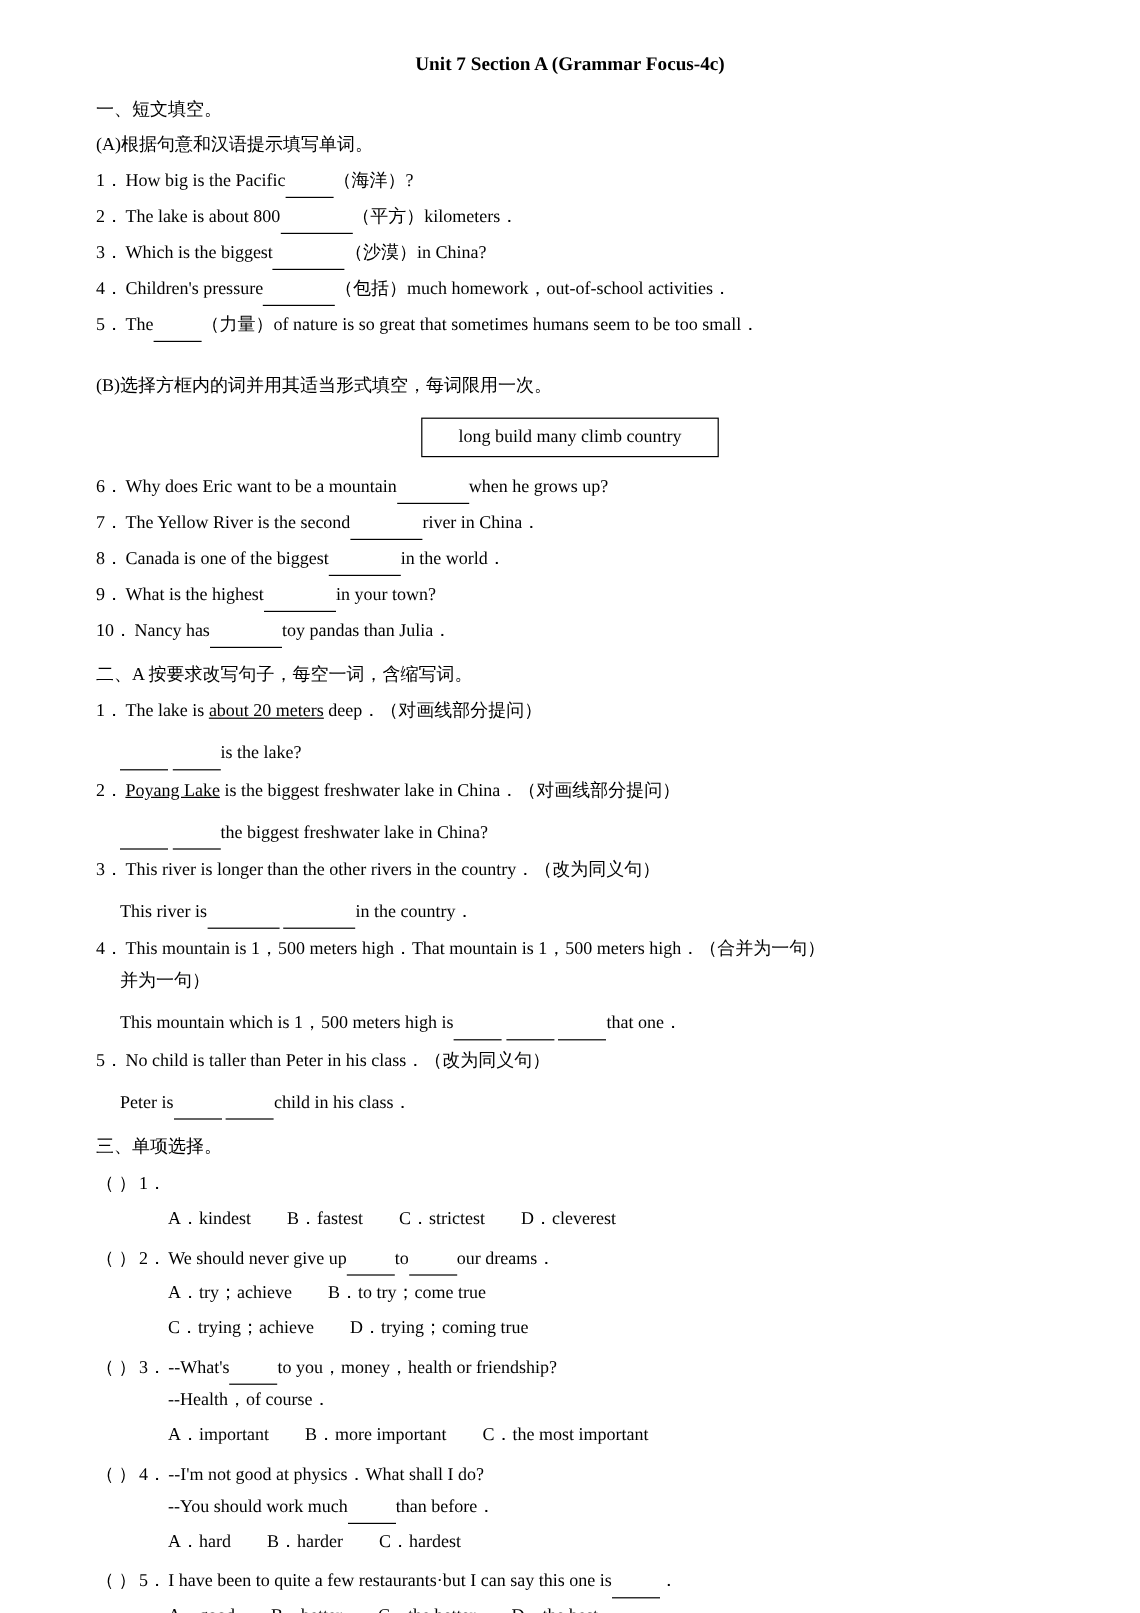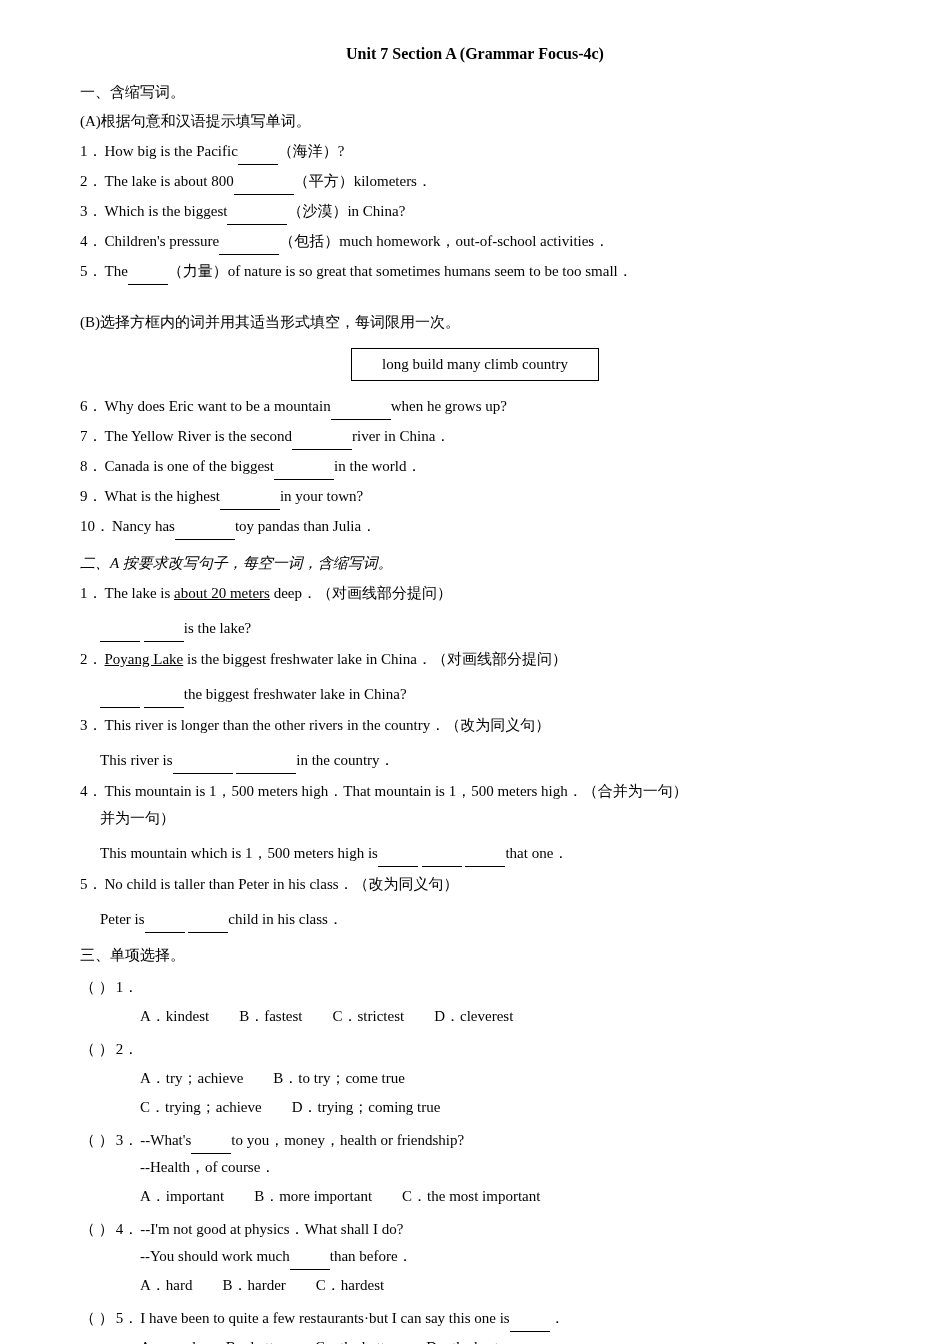--- a/index.html
+++ b/index.html
@@ -70,21 +70,21 @@
       font-size: 15px;
       margin-top: 2px;
     }
     .indent { padding-left: 20px; }
   </style>
 </head>
 <body>
 
 <div class="title">Unit 7 Section A  (Grammar Focus-4c)</div>
 
-<div class="section-label">一、含缩写词。</div>
+<div class="section-label">一、短文填空。</div>
 <div class="sub-header">(A)根据句意和汉语提示填写单词。</div>
 
 <div class="question">
   <span>1．</span>
   <span>How big is the Pacific<span class="blank"></span>（海洋）?</span>
 </div>
 <div class="question">
   <span>2．</span>
   <span>The lake is about 800<span class="blank blank-wide"></span>（平方）kilometers．</span>
 </div>
@@ -120,21 +120,21 @@
 </div>
 <div class="question">
   <span>9．</span>
   <span>What is the highest<span class="blank blank-wide"></span>in your town?</span>
 </div>
 <div class="question">
   <span>10．</span>
   <span>Nancy has<span class="blank blank-wide"></span>toy pandas than Julia．</span>
 </div>
 
-<div class="section-label" style="margin-top:10px;font-style:italic;">二、A 按要求改写句子，每空一词，含缩写词。</div>
+<div class="section-label" style="margin-top:10px;">二、A 按要求改写句子，每空一词，含缩写词。</div>
 
 <div class="question">
   <span>1．</span>
   <span>The lake is <span class="underlined">about 20 meters</span> deep．（对画线部分提问）</span>
 </div>
 <div class="answer-line">
   <span><span class="blank"></span> <span class="blank"></span>is the lake?</span>
 </div>
 
 <div class="question" style="margin-top:4px;">
@@ -179,20 +179,21 @@
 <div class="mc-options-row" style="padding-left:60px;">
   <span>A．kindest</span>
   <span>B．fastest</span>
   <span>C．strictest</span>
   <span>D．cleverest</span>
 </div>
 
 <div class="question" style="margin-top:6px;">
   <span>（  ）</span>
   <span>2．</span>
+  <span>We should never give up<span class="blank"></span>to<span class="blank"></span>our dreams．</span>
 </div>
 <div class="mc-options-row" style="padding-left:60px;">
   <span>A．try；achieve</span>
   <span>B．to try；come true</span>
 </div>
 <div class="mc-options-row" style="padding-left:60px;align-items:center;">
   <span>C．trying；achieve</span>
   <span>D．trying；coming true</span>
 </div>
 

